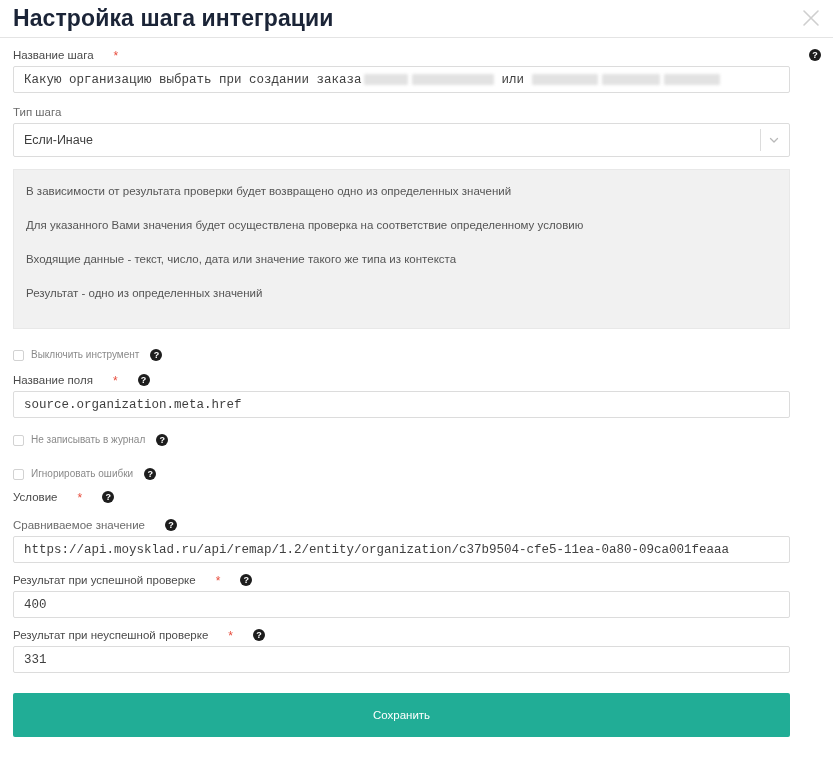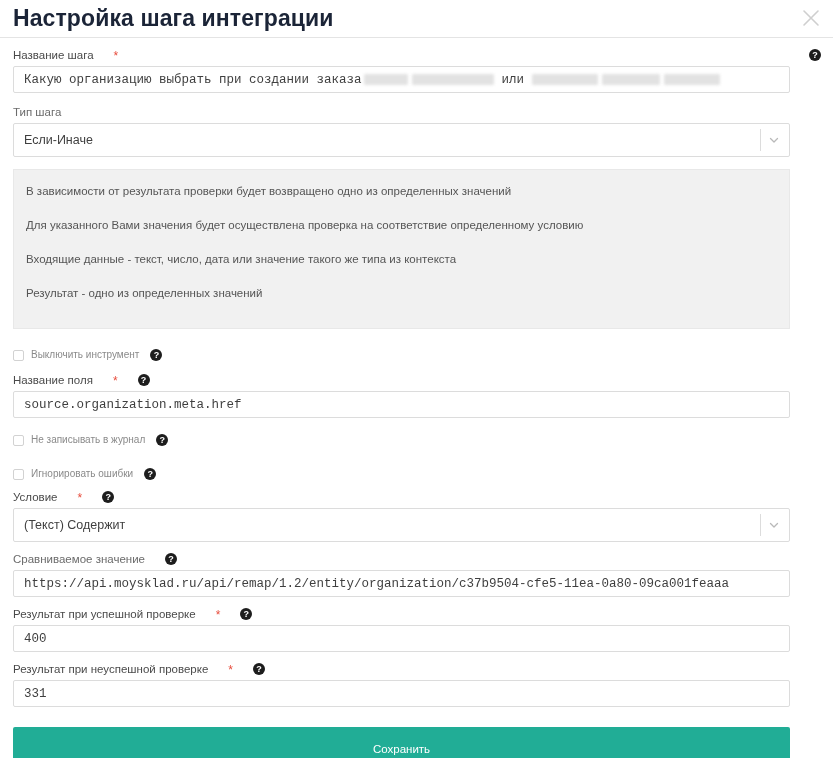--- a/index.html
+++ b/index.html
@@ -319,29 +319,20 @@
   </div>
 
   <div class="sp-8"></div>
 
   <div class="field-block">
     <div class="field-label dark">
       <span>Условие</span>
       <span class="req-star">*</span>
       <span class="help-icon">?</span>
     </div>
-    <div class="select-wrap">
-      <span>(Текст) Содержит</span>
-      <span class="select-divider"></span>
-      <span class="chevron">
-        <svg viewBox="0 0 12 12" width="12" height="12" aria-hidden="true">
-          <path d="M2.5 4.5 L6 8 L9.5 4.5" stroke="#b9b9b9" stroke-width="1.3" fill="none" stroke-linecap="round" stroke-linejoin="round"></path>
-        </svg>
-      </span>
-    </div>
   </div>
 
   <div class="sp-10"></div>
 
   <div class="field-block">
     <div class="field-label">
       <span>Сравниваемое значение</span>
       <span class="help-icon">?</span>
     </div>
     <div class="text-input">

